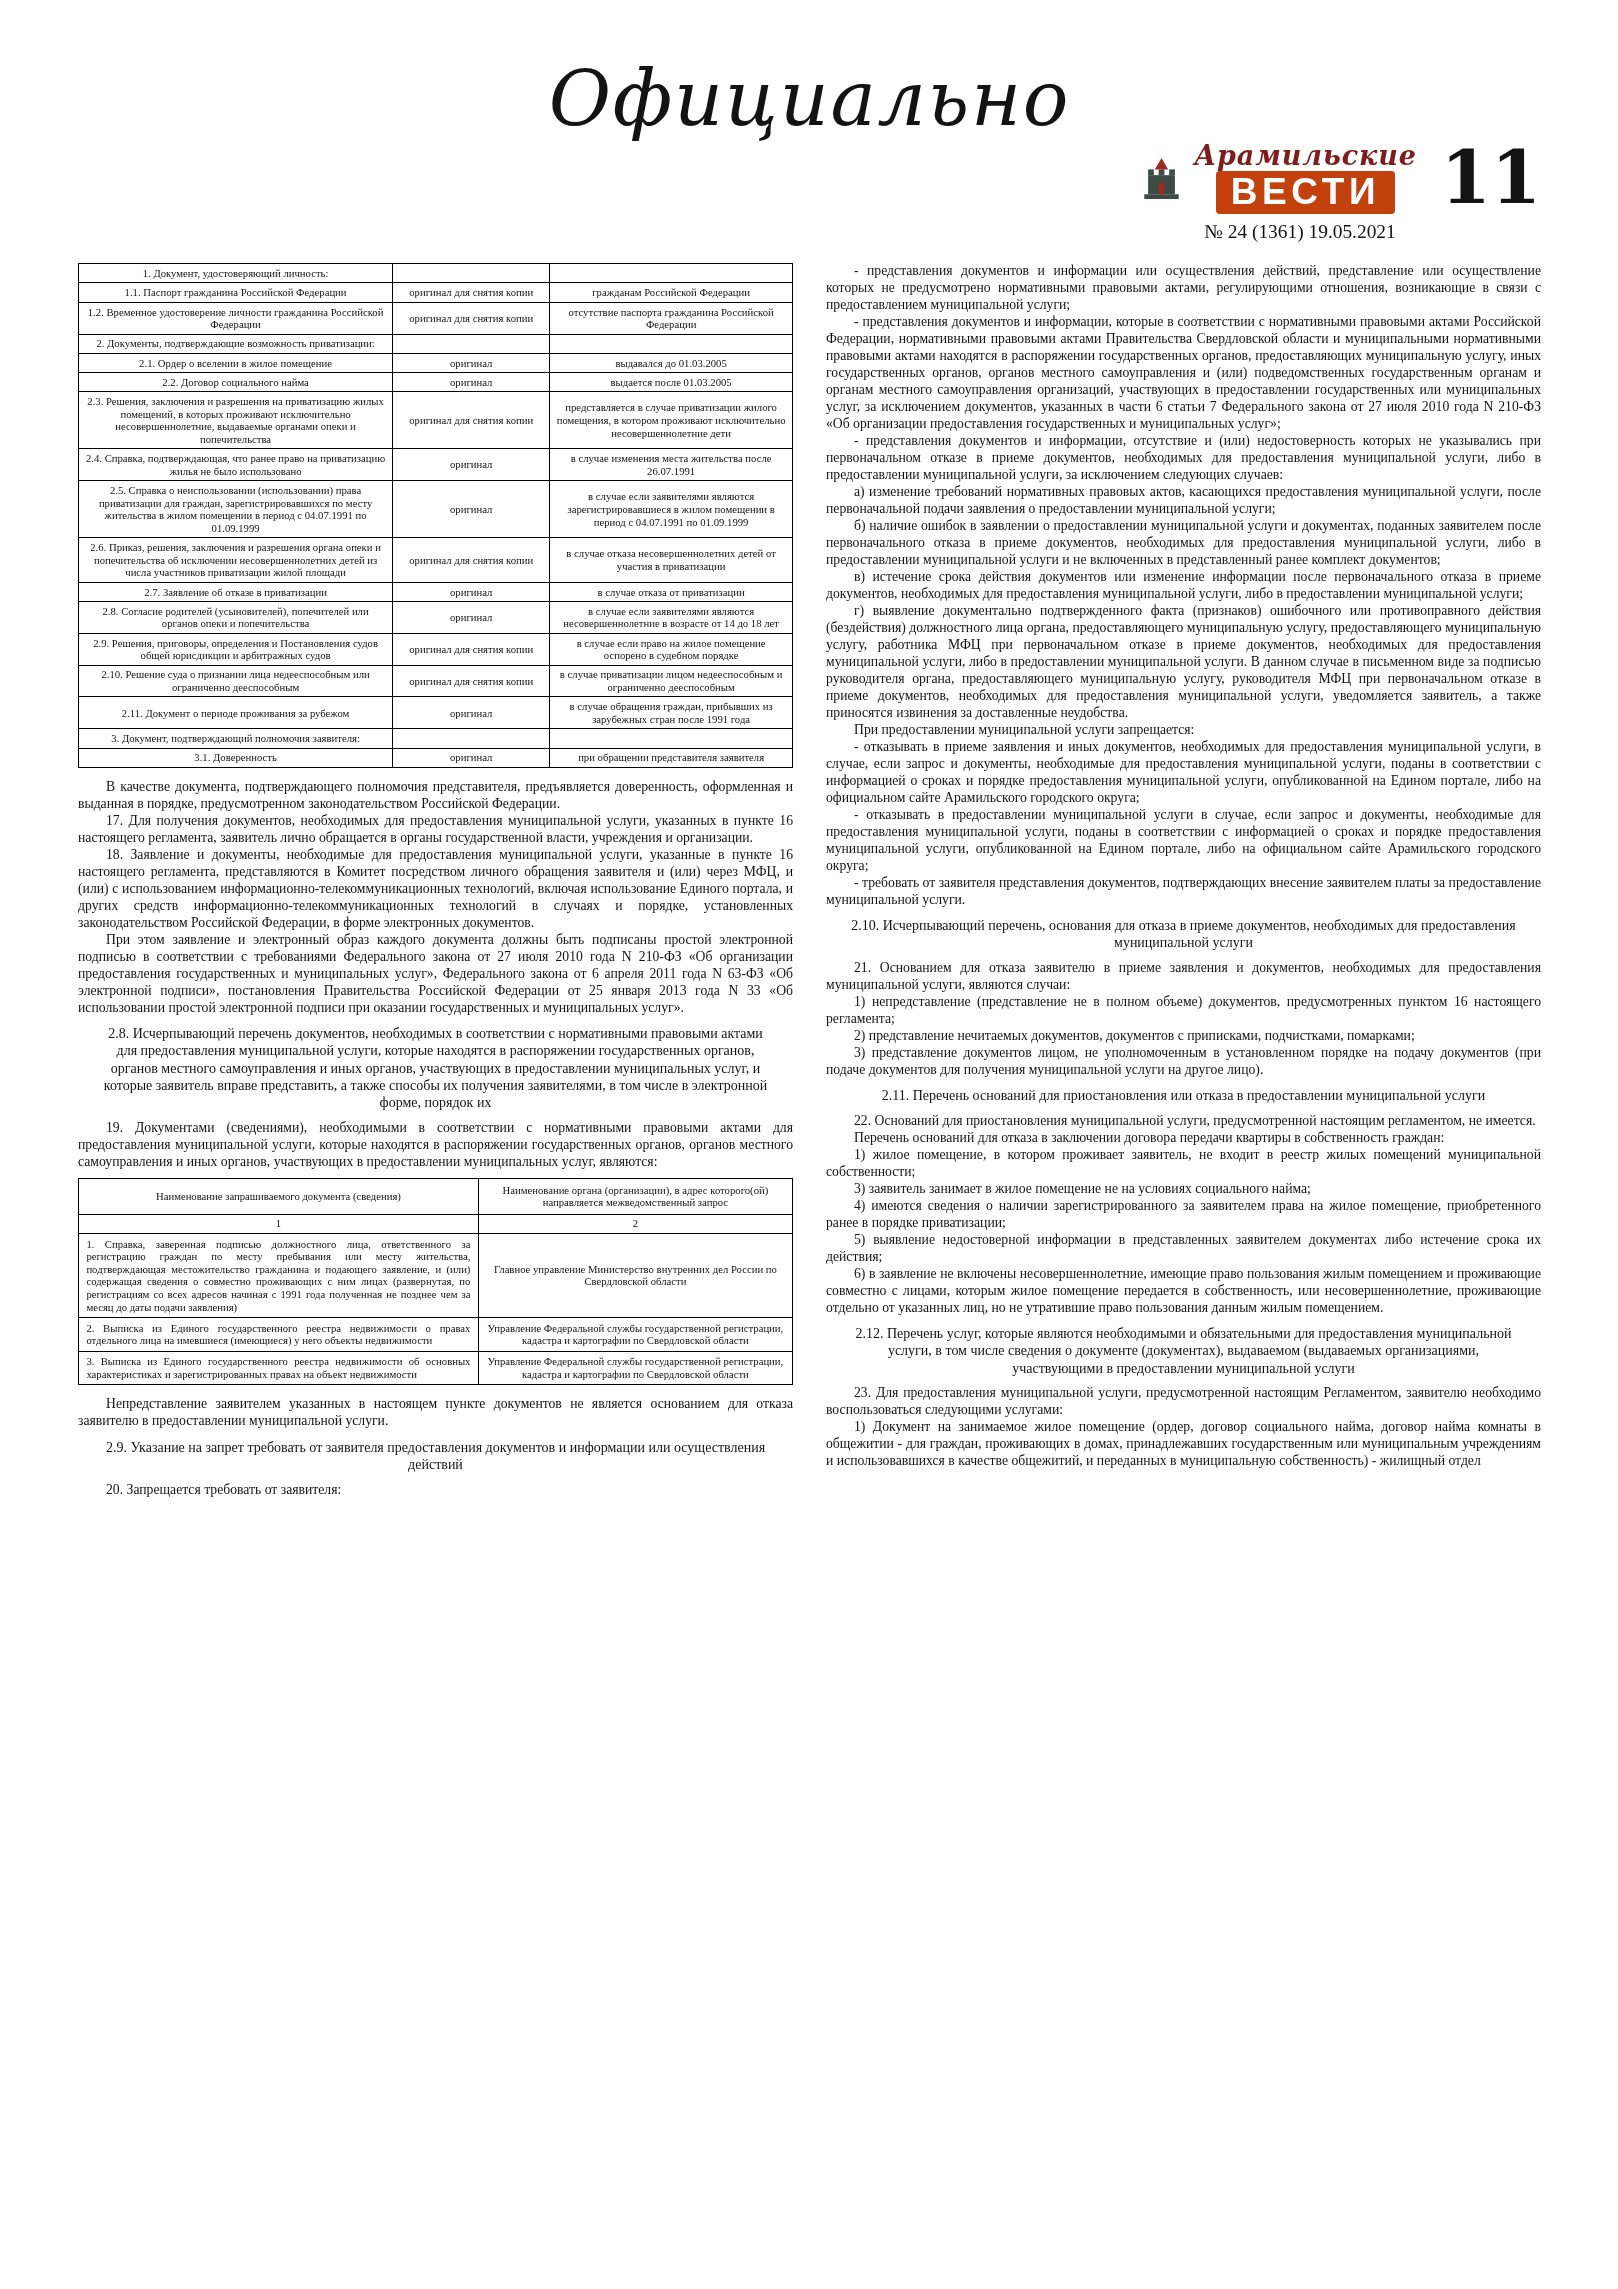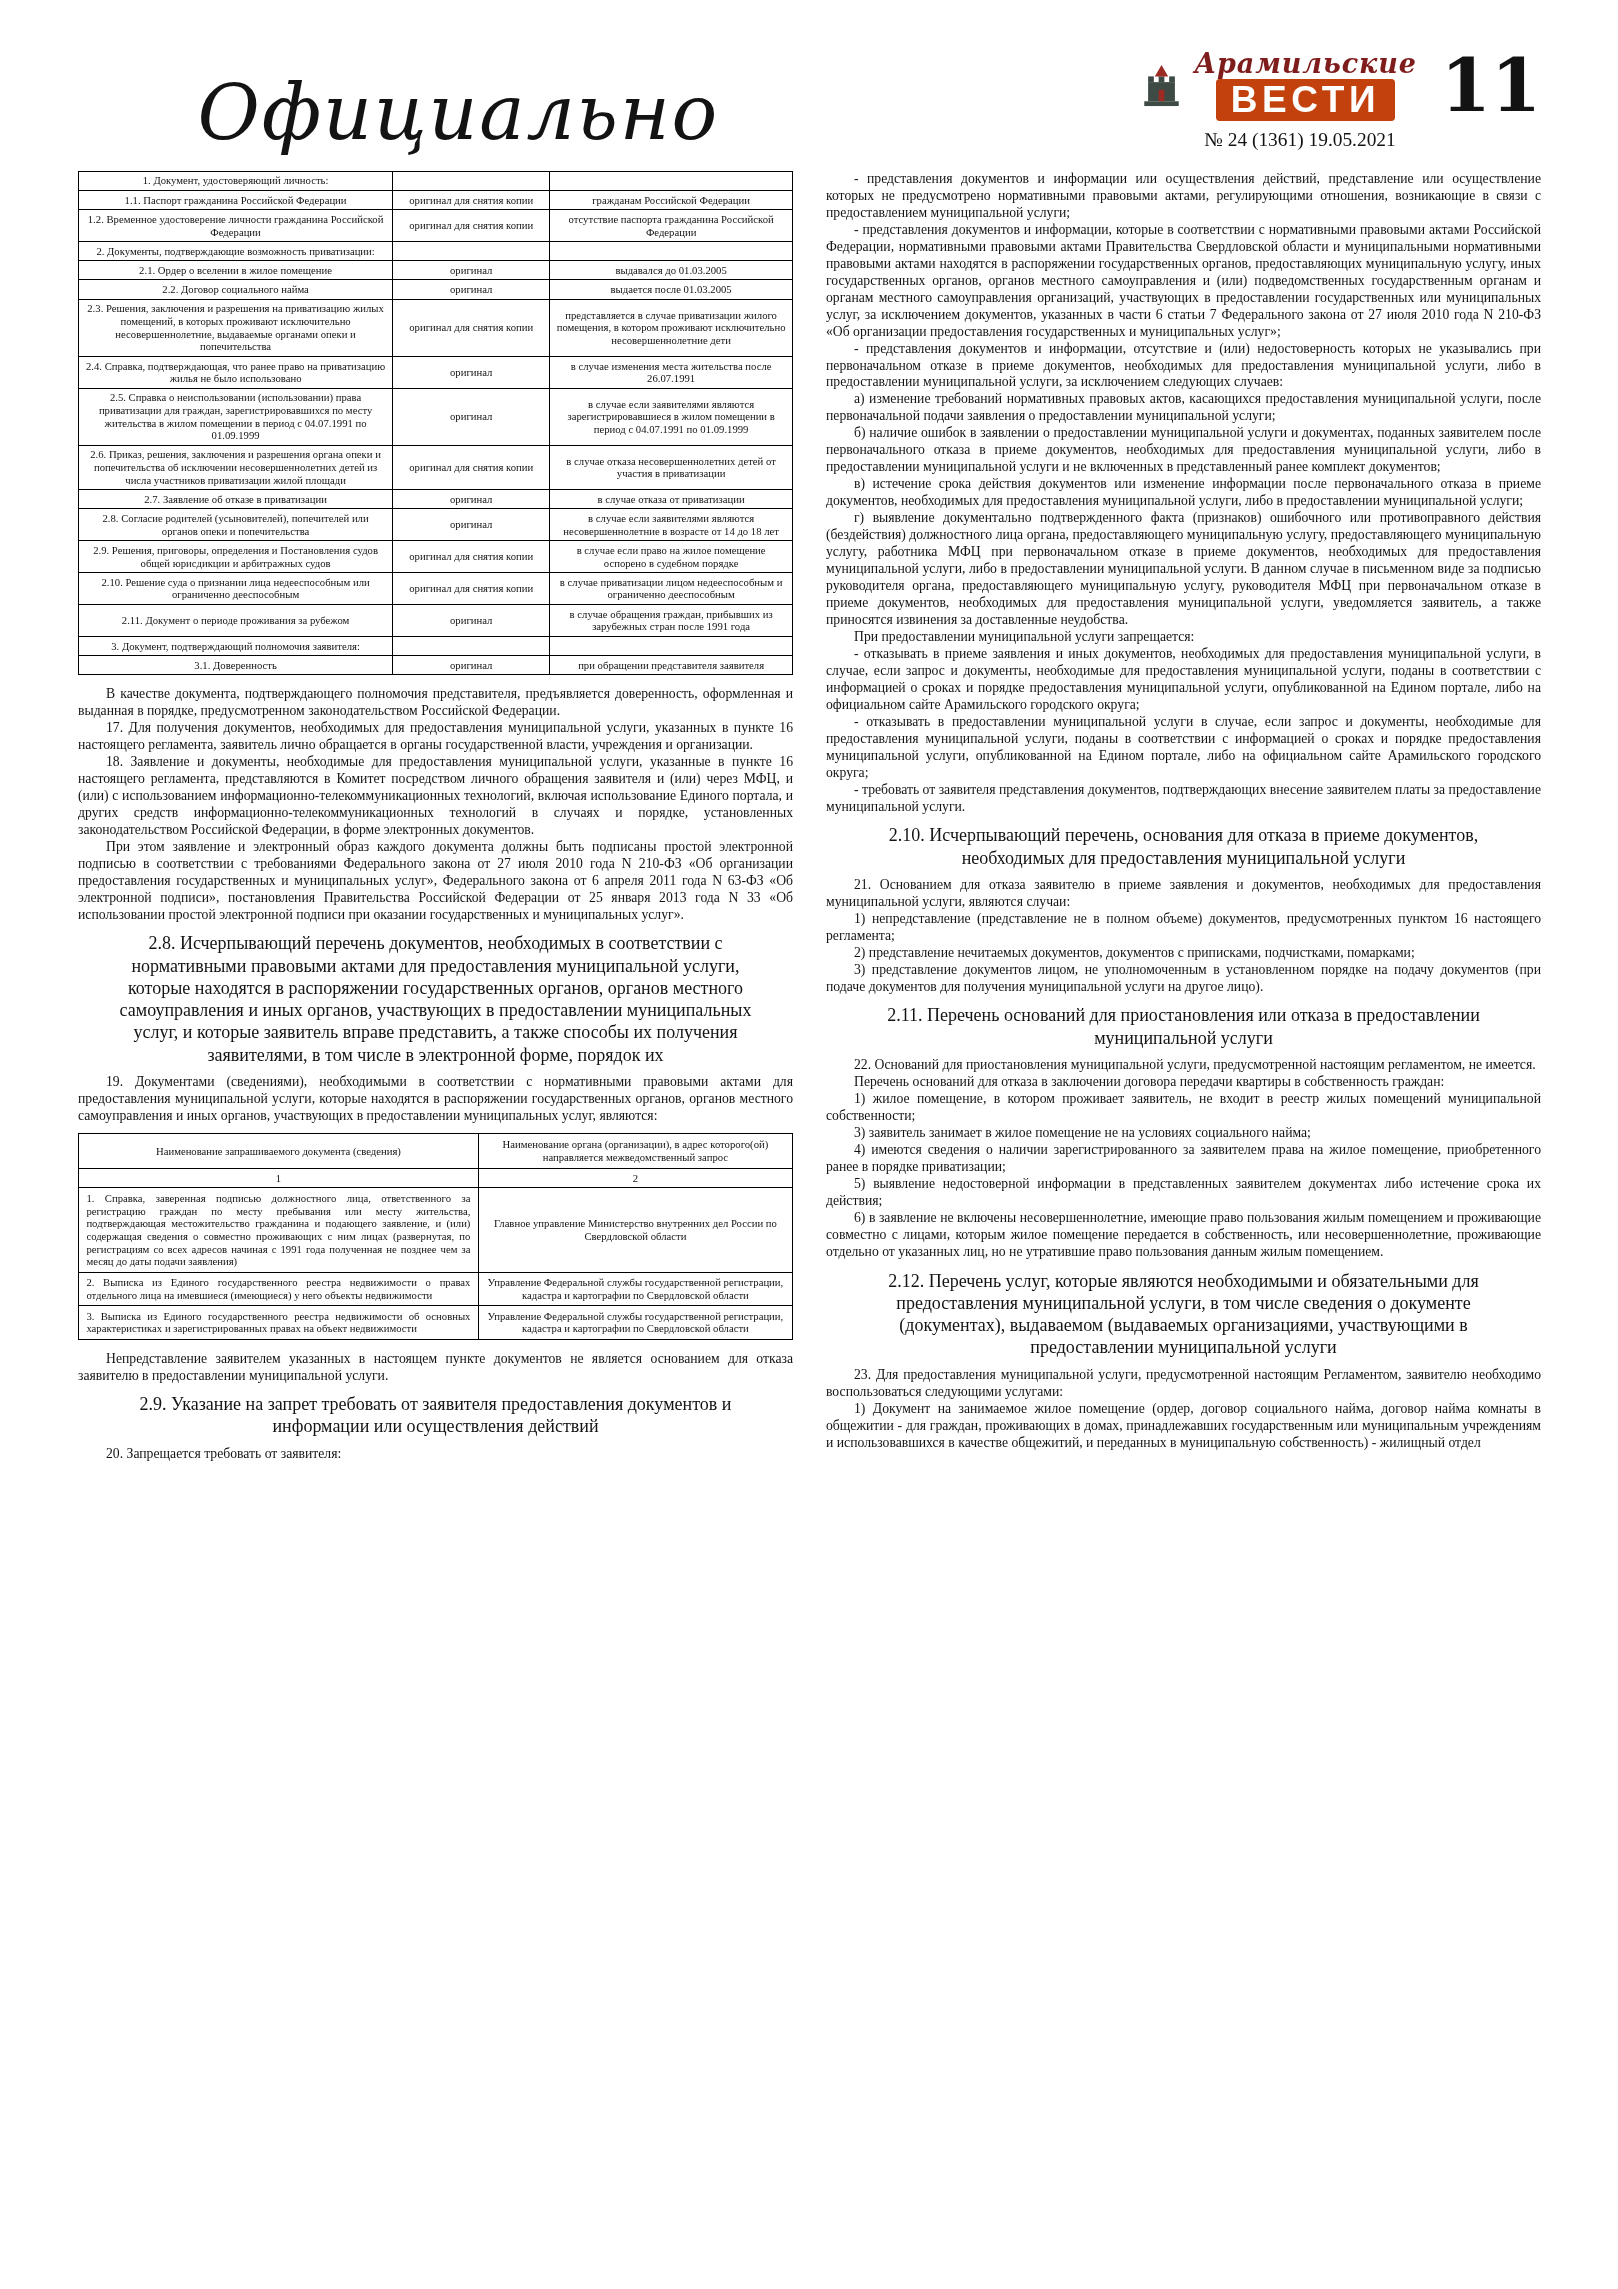--- a/index.html
+++ b/index.html
@@ -5,21 +5,21 @@
   * { margin:0; padding:0; box-sizing:border-box; }
   html, body { background:#ffffff; }
   body {
     width:1619px; min-height:2290px;
     font-family:"Liberation Serif","DejaVu Serif",serif;
     color:#131313;
   }
   .page { width:1619px; min-height:2290px; padding:44px 78px 37px 78px; position:relative; }
 
   
-  header { display:flex; align-items:flex-end; margin-bottom:20px; }
+  header { display:flex; align-items:center; margin-bottom:20px;flex-direction:column; }
   .masthead-title {
     width:52%; text-align:center;
     font-family:"DejaVu Serif",serif; font-style:italic; font-weight:500;
     font-size:76px; line-height:1; padding-top:16.6px; letter-spacing:1.8px;
   }
   .brand { margin-left:auto; padding-top:5.5px; }
   .brand-main { display:flex; align-items:center; gap:13px; }
   .brand-text { display:flex; flex-direction:column; align-items:center; }
   .brand-aram {
     font-family:"DejaVu Serif",serif; font-style:italic; font-weight:bold;
@@ -35,21 +35,21 @@
     font-family:"DejaVu Serif",serif; font-weight:bold;
     font-size:72px; line-height:0.85; margin-left:11px;
   }
   .issue { text-align:center; font-size:19.4px; margin-top:7.4px; padding-right:83px; }
 
   
   .cols { display:flex; gap:33px; align-items:flex-start; }
   .col { flex:1; min-width:0; }
 
   p.p { font-size:13.7px; line-height:1.24; text-align:justify; text-indent:28px; }
-  p.h { font-size:18px; line-height:1.24; text-align:center; text-indent:0; margin:8.3px 24px; }
+  p.h { font-size:14px; line-height:1.24; text-align:center; text-indent:0; margin:8.3px 24px; }
 
   
   table { width:100%; border-collapse:collapse; }
   .t1 { margin-bottom:11px; }
   .t2 { margin:7.4px 0 11px 0; }
   td {
     border:0.9px solid #000; font-size:10.7px; line-height:1.18;
     text-align:center; vertical-align:middle; padding:2.8px 5.5px;
   }
   .t2 tr.body td:first-child { text-align:justify; padding:3.7px 7.4px; }

